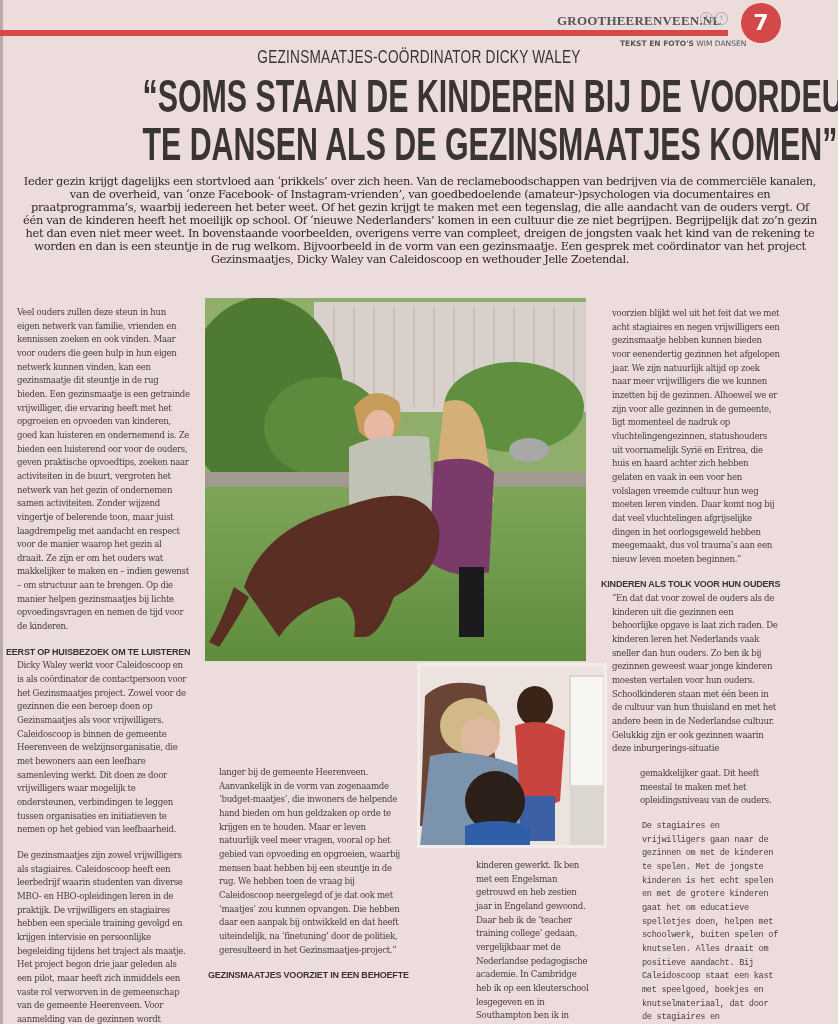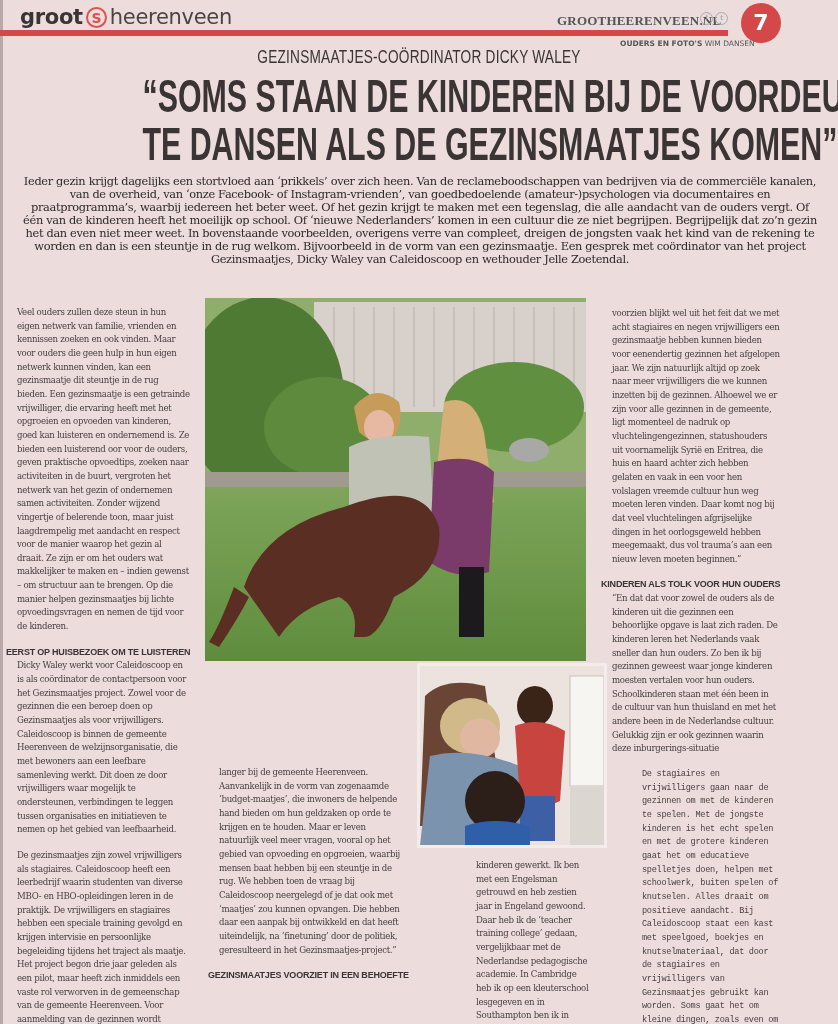--- a/index.html
+++ b/index.html
@@ -44,34 +44,29 @@
 
   .photo-main { position: absolute; left: 204px; top: 297px; width: 383px; height: 365px; overflow: hidden; background: #6f9a4a; }
   .photo-inset { position: absolute; left: 417px; top: 663px; width: 190px; height: 185px; overflow: hidden; background: #f1eae6; border: 3px solid #f4ecea; box-sizing: border-box; }
 </style>
 </head>
 <body>
 
 <div class="left-edge"></div>
 
 <header class="masthead">
-  <div class="logo">
-    <span class="groot">groot</span>
-    <span class="s-mark">S</span>
-    <span class="heer">heerenveen</span>
-  </div>
   <div class="red-bar"></div>
   <div class="site-url">GROOTHEERENVEEN.NL</div>
   <div class="social-icons">
     <span>f</span>
     <span>t</span>
   </div>
   <div class="page-number">7</div>
   <div class="credit">
-    <b>OUDERS EN FOTO'S</b>
+    <b>TEKST EN FOTO'S</b>
     <span>WIM DANSEN</span>
   </div>
 </header>
 
 <div class="kicker">GEZINSMAATJES-COÖRDINATOR DICKY WALEY</div>
 <h1 class="headline" style="margin:0;">
   <div>“SOMS STAAN DE KINDEREN BIJ DE VOORDEUR</div>
   <div>TE DANSEN ALS DE GEZINSMAATJES KOMEN”</div>
 </h1>
 
@@ -154,16 +149,17 @@
 
 <div class="col col3">
   <p class="first">kinderen gewerkt. Ik ben met een Engelsman getrouwd en heb zestien jaar in Engeland gewoond. Daar heb ik de ‘teacher training college’ gedaan, vergelijkbaar met de Nederlandse pedagogische academie. In Cambridge heb ik op een kleuterschool lesgegeven en in Southampton ben ik in twee achterstandswijken actief geweest met groepen ouders en jonge kinderen. Terug in Nederland ben ik bij Caleidoscoop gaan werken en dat inmiddels ook al bijna 25 jaar.</p>
 
 </div>
 
 <div class="col col4">
   <p>voorzien blijkt wel uit het feit dat we met acht stagiaires en negen vrijwilligers een gezinsmaatje hebben kunnen bieden voor eenendertig gezinnen het afgelopen jaar. We zijn natuurlijk altijd op zoek naar meer vrijwilligers die we kunnen inzetten bij de gezinnen. Alhoewel we er zijn voor alle gezinnen in de gemeente, ligt momenteel de nadruk op vluchtelingengezinnen, statushouders uit voornamelijk Syrië en Eritrea, die huis en haard achter zich hebben gelaten en vaak in een voor hen volslagen vreemde cultuur hun weg moeten leren vinden. Daar komt nog bij dat veel vluchtelingen afgrijselijke dingen in het oorlogsgeweld hebben meegemaakt, dus vol trauma’s aan een nieuw leven moeten beginnen.”</p>
   <span class="subhead">KINDEREN ALS TOLK VOOR HUN OUDERS</span>
   <p style="margin-top:0">“En dat dat voor zowel de ouders als de kinderen uit die gezinnen een behoorlijke opgave is laat zich raden. De kinderen leren het Nederlands vaak sneller dan hun ouders. Zo ben ik bij gezinnen geweest waar jonge kinderen moesten vertalen voor hun ouders. Schoolkinderen staan met één been in de cultuur van hun thuisland en met het andere been in de Nederlandse cultuur. Gelukkig zijn er ook gezinnen waarin deze inburgerings-situatie</p>
+  <p class="indent" style="margin-top:0">gemakkelijker gaat. Dit heeft meestal te maken met het opleidingsniveau van de ouders.</p>
   <p class="indent2">De stagiaires en vrijwilligers gaan naar de gezinnen om met de kinderen te spelen. Met de jongste kinderen is het echt spelen en met de grotere kinderen gaat het om educatieve spelletjes doen, helpen met schoolwerk, buiten spelen of knutselen. Alles draait om positieve aandacht. Bij Caleidoscoop staat een kast met speelgoed, boekjes en knutselmateriaal, dat door de stagiaires en vrijwilligers van Gezinsmaatjes gebruikt kan worden. Soms gaat het om kleine dingen, zoals even om de hoek kijken en de kinderen even aanhalen,</p>
   <p style="margin-top:0">of samen met ze naar de winkel voor de boodschappen of naar de speelinstuif of bibliotheek. Het kan betekenen dat ouders hierdoor uit hun isolement worden gehaald. Iedere situatie is anders. Soms is een klein duwtje in de rug voldoende om weer verder te kunnen. Kinderen en ouders helpen. Daar doen we het voor.”</p>
 
 </div>
 
 </body></html>

